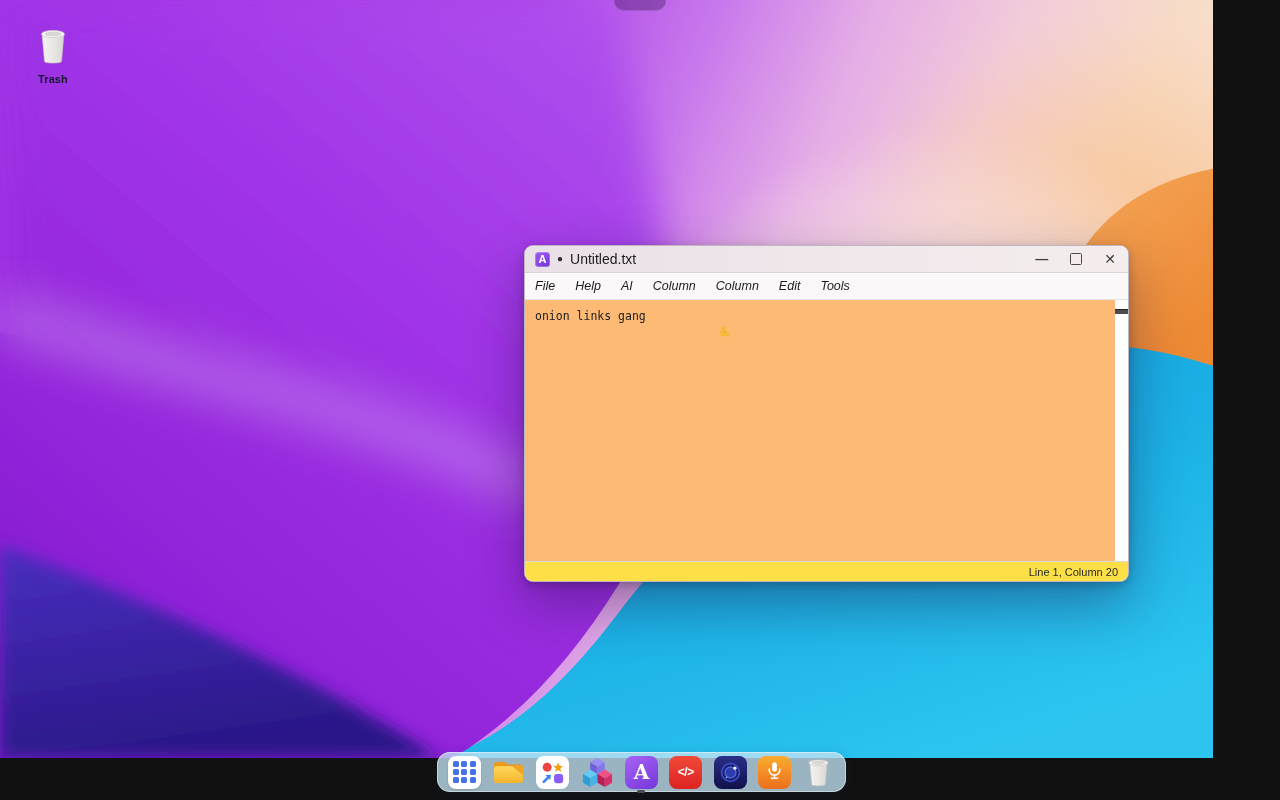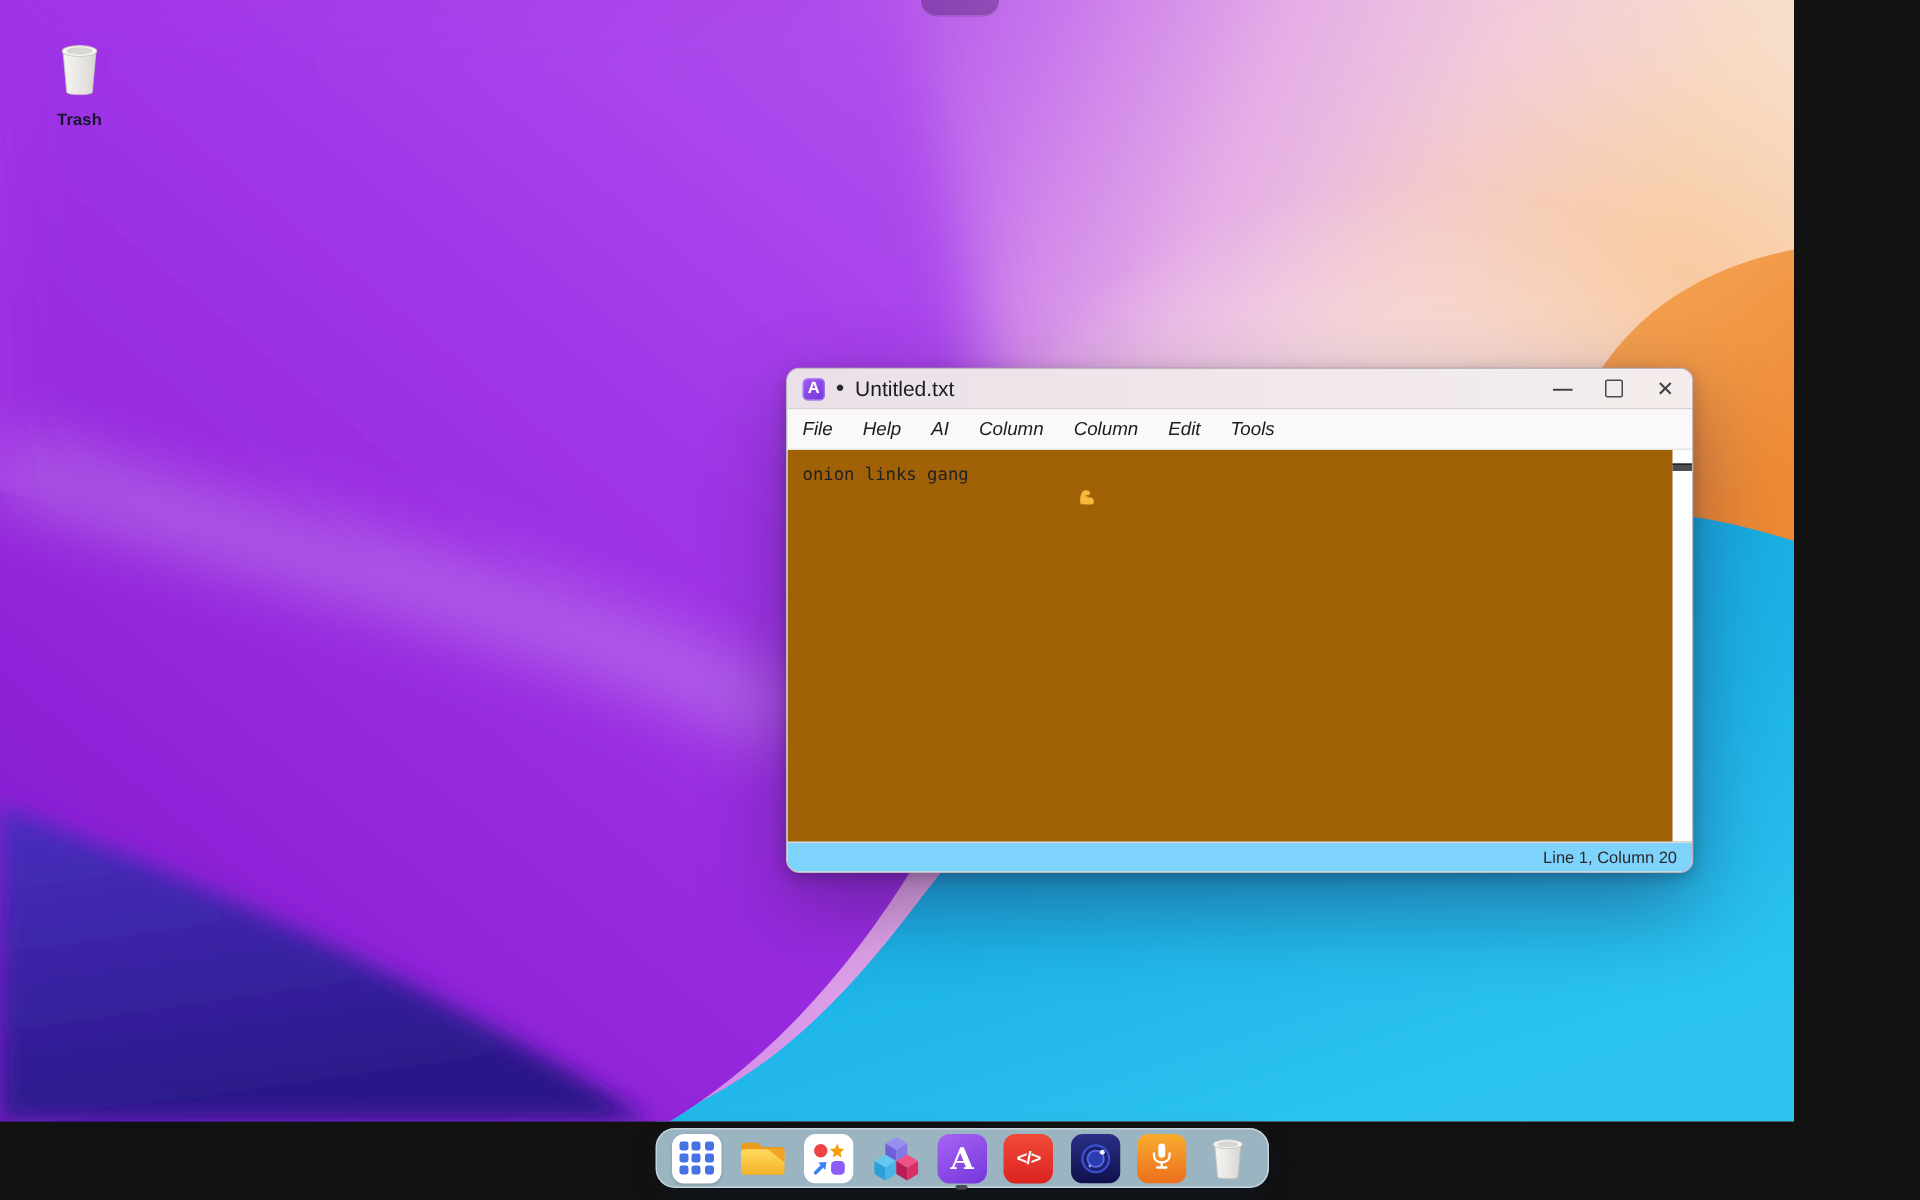--- a/index.html
+++ b/index.html
@@ -1,17 +1,17 @@
 <!DOCTYPE html>
 <html><head>
 <meta charset="utf-8">
 <style>
   html,body{margin:0;padding:0;background:#111;}
   #stage{position:relative;width:1196px;height:800px;overflow:hidden;
-         font-family:"Liberation Sans",sans-serif;-webkit-font-smoothing:antialiased;}
+         font-family:"Liberation Sans",sans-serif;padding-left:17px;-webkit-font-smoothing:antialiased;}
   #wallpaper{position:absolute;inset:0;}
 
   
   #notch{position:absolute;left:614px;top:0;width:52px;height:11px;
          background:rgba(40,8,66,.32);border-radius:0 0 10px 10px;
          box-shadow:inset 0 -1px 0 rgba(255,255,255,.14);}
 
   
   .desk-icon{position:absolute;left:26px;top:26px;width:54px;text-align:center;cursor:default;}
   .desk-icon .label{margin-top:3px;font-size:11px;font-weight:700;color:#15152b;letter-spacing:.1px;}
@@ -35,29 +35,29 @@
   .win-controls{margin-left:auto;display:flex;align-items:center;gap:22px;}
   .wc{color:#3f3f42;font-size:13px;line-height:1;cursor:default;}
   .wc.min{font-weight:700;transform:translateY(-1px);}
   .wc.max{width:10px;height:10px;border:1.6px solid #4a4a4d;border-radius:1.5px;}
   .wc.close{font-size:14px;}
 
   #menubar{height:26px;flex:0 0 26px;display:flex;align-items:center;gap:20px;
            background:#faf8f9;border-bottom:1px solid #e7e3e6;padding-left:10px;font-style:italic;}
   .menu-item{font-size:12.5px;color:#1c1c1e;cursor:default;}
 
-  #editor{flex:1 1 auto;position:relative;background:#a16207;}
+  #editor{flex:1 1 auto;position:relative;background:#fdba74;}
   .text-line{position:absolute;left:10px;top:9px;font-family:"DejaVu Sans Mono",monospace;
              font-size:11.5px;color:#212123;white-space:pre;display:flex;align-items:center;gap:3px;}
   .emoji{display:inline-block;width:13px;height:13px;transform:translateY(1px);}
   #scrollbar{position:absolute;top:0;right:0;bottom:0;width:13px;background:#fff;}
   #scroll-thumb{margin:9px auto 0;width:13px;height:4px;background:#4d4d50;
                 border-top:1px solid #232325;}
 
-  #statusbar{height:19px;flex:0 0 19px;background:#7dd3fc;border-top:1px solid #dedadd;
+  #statusbar{height:19px;flex:0 0 19px;background:#fde047;border-top:1px solid #dedadd;
              display:flex;align-items:center;justify-content:flex-end;padding-right:10px;
              font-size:11px;color:#2a2a2c;}
 
   
   #dock{position:absolute;left:437px;top:752px;width:409px;height:40px;border-radius:13px;
         background:rgba(194,227,243,.78);box-shadow:inset 0 0 0 1px rgba(255,255,255,.45),0 4px 14px rgba(10,40,80,.18);
         display:flex;align-items:center;justify-content:space-evenly;}
   .dock-item{width:34px;height:34px;position:relative;display:flex;align-items:center;
              justify-content:center;cursor:pointer;}
   .tile{width:33px;height:33px;border-radius:8px;display:flex;align-items:center;justify-content:center;}

